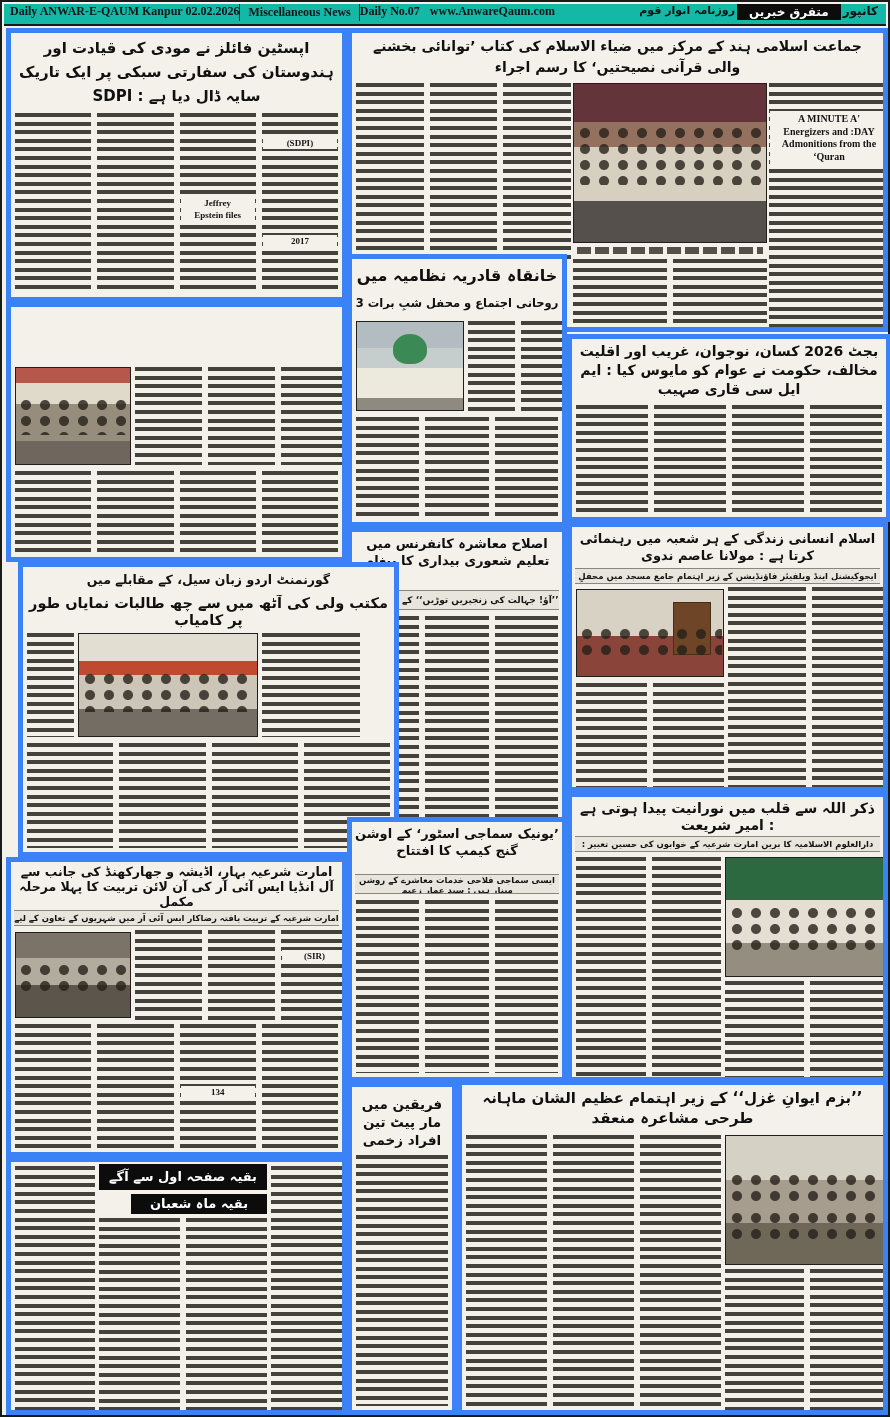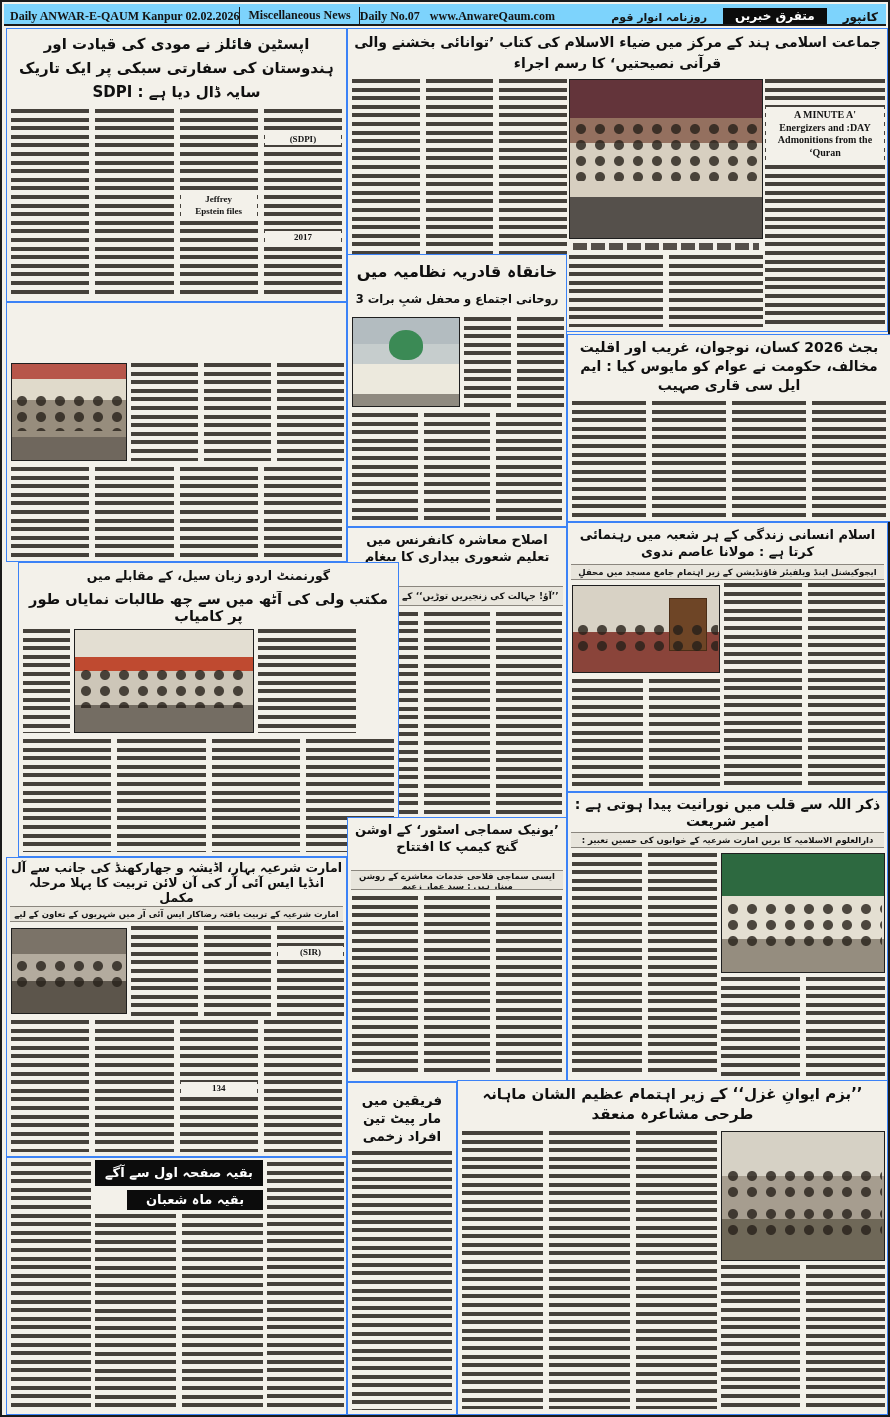--- a/index.html
+++ b/index.html
@@ -1,23 +1,23 @@
 <!DOCTYPE html>
 <html><head>
 <meta charset="utf-8">
 <style>
 *{margin:0;padding:0;box-sizing:border-box}
 html,body{width:890px;height:1417px}
 body{background:#e9e7e1;font-family:"DejaVu Sans",sans-serif;color:#141414;position:relative}
 #page{position:absolute;left:0;top:0;width:890px;height:1417px;background:#f3f1ea;border:2px solid #1a1a1a}
-#hdr{position:absolute;left:2px;top:2px;width:882px;height:22px;display:flex;align-items:flex-end;border-bottom:2px solid #1a1a1a;font-family:"Liberation Serif",serif;font-size:12px;font-weight:bold;white-space:nowrap;background:#7dd3fc}
+#hdr{position:absolute;left:2px;top:2px;width:882px;height:22px;display:flex;align-items:flex-start;border-bottom:2px solid #1a1a1a;font-family:"Liberation Serif",serif;font-size:12px;font-weight:bold;white-space:nowrap;background:#14b8a6}
 #hdr .h-sep{padding:1px 8px;border-left:1.5px solid #1a1a1a;border-right:1.5px solid #1a1a1a;margin:0 0}
-#hdr .h-black{background:#0c0c0c;color:#fff;padding:1px 12px;margin:0 16px;font-family:"DejaVu Sans",sans-serif}
+#hdr .h-black{background:#0c0c0c;color:#fff;padding:1px 12px;margin:0 2px;font-family:"DejaVu Sans",sans-serif}
 .urdu{direction:rtl;font-family:"DejaVu Sans",sans-serif}
-.art{position:absolute;border:1px solid #3b82f6;background:#f3f1ea;overflow:hidden}
+.art{position:absolute;border:5px solid #3b82f6;background:#f3f1ea;overflow:hidden}
 .hl{position:absolute;left:3px;right:3px;direction:rtl;text-align:center;font-weight:bold;overflow:hidden;color:#101010}
 .sub{position:absolute;left:3px;right:3px;direction:rtl;text-align:center;font-weight:bold;background:#e8e5dc;border-top:1px solid #8a867e;border-bottom:1px solid #8a867e;overflow:hidden}
 .cols{position:absolute;display:flex;gap:6px;direction:rtl}
 .c{flex:1;min-width:0;position:relative;background-image:repeating-linear-gradient(180deg,#45413b 0 4px,rgba(0,0,0,0) 4px 8.6px)}
 .ov{position:absolute;left:1px;right:1px;background:#f3f1ea;font:bold 9px "Liberation Serif",serif;text-align:center;direction:ltr;padding:1px 0;white-space:nowrap;overflow:hidden}
 .photo{position:absolute;border:1px solid #1f1f1f;overflow:hidden}
 .crowd{position:absolute;left:1%;right:1%;background-image:radial-gradient(circle at 9px 8px,#262019 4.5px,rgba(0,0,0,0) 5.5px);background-size:19px 16px;opacity:.8}
 .bar{position:absolute;background:#0c0c0c;color:#fff;direction:rtl;text-align:center;font-weight:bold;overflow:hidden}
 .capline{position:absolute;background-image:repeating-linear-gradient(90deg,#55504a 0 14px,rgba(0,0,0,0) 14px 18px);height:7px}
 .eng{position:absolute;left:1px;right:1px;background:#f3f1ea;font:bold 10px "Liberation Serif",serif;text-align:center;line-height:12.5px;padding:2px 0;direction:ltr}

